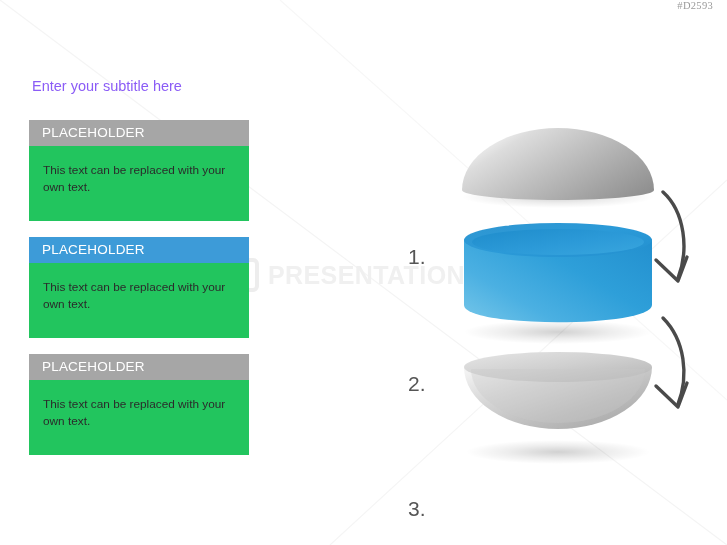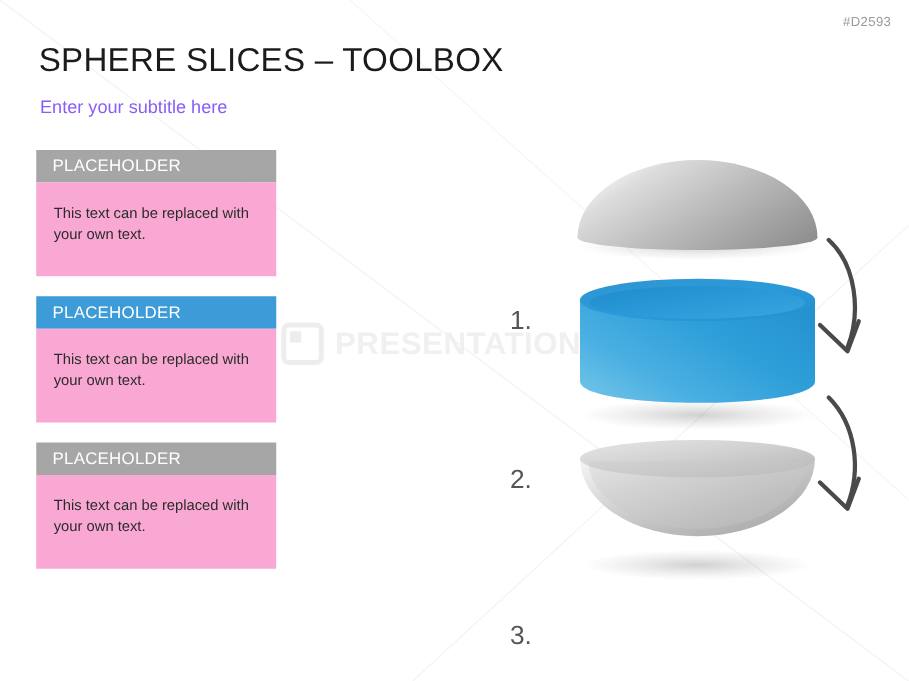--- a/index.html
+++ b/index.html
@@ -24,25 +24,25 @@
     left: 0; top: 0;
     width: 727px; height: 545px;
     pointer-events: none;
     z-index: 1;
   }
 
   
   .doc-id {
     position: absolute;
     right: 14px;
-    top: 12px;
+    top: 0;
     font-size: 10.5px;
     color: #9a9a9a;
     letter-spacing: 0.3px;
-    font-family: Liberation Sans, sans-serif;
+    font-family: Liberation Serif, serif;
     z-index: 6;
   }
 
   
   .title {
     position: absolute;
     left: 31px;
     top: 33px;
     font-size: 26.5px;
     color: #1b1b1b;
@@ -95,34 +95,34 @@
     font-weight: bold;
     color: #f0f0f0;
     letter-spacing: 0.4px;
     line-height: 1;
   }
 
   
   .box {
     position: absolute;
     left: 29px;
-    width: 192px;
+    width: 220px;
     z-index: 5;
   }
   .box-header {
     height: 26px;
     line-height: 26px;
     padding-left: 13px;
     color: #ffffff;
     font-size: 13.5px;
     letter-spacing: 0.2px;
     box-sizing: border-box;
   }
   .box-body {
-    background: #f9a8d4;
+    background: #22c55e;
     padding: 16px 14px 18px 14px;
     box-sizing: border-box;
     font-size: 11.8px;
     line-height: 17px;
     color: #2b2b2b;
   }
   .box-1 { top: 120px; }
   .box-2 { top: 237px; }
   .box-3 { top: 354px; }
   .box-1 .box-body, .box-3 .box-body { height: 75px; }
@@ -153,21 +153,20 @@
 <div id="slide">
 
   <svg class="bg-diagonals" viewBox="0 0 727 545" width="727" height="545">
     <line x1="0" y1="0" x2="727" y2="545" stroke="#f4f4f4" stroke-width="1.2"></line>
     <line x1="330" y1="545" x2="727" y2="180" stroke="#f5f5f5" stroke-width="1.2"></line>
     <line x1="280" y1="0" x2="727" y2="400" stroke="#f7f7f7" stroke-width="1.2"></line>
   </svg>
 
   <div class="doc-id">#D2593</div>
 
-  <div class="title">SPHERE SLICES – TOOLBOX</div>
   <div class="subtitle">Enter your subtitle here</div>
 
   <div class="watermark">
     <div class="watermark-logo"></div>
     <div class="watermark-text">PRESENTATIONLOAD</div>
   </div>
 
   <div class="box box-1">
     <div class="box-header" style="background:#a6a6a6;">PLACEHOLDER</div>
     <div class="box-body">This text can be replaced with your own text.</div>

